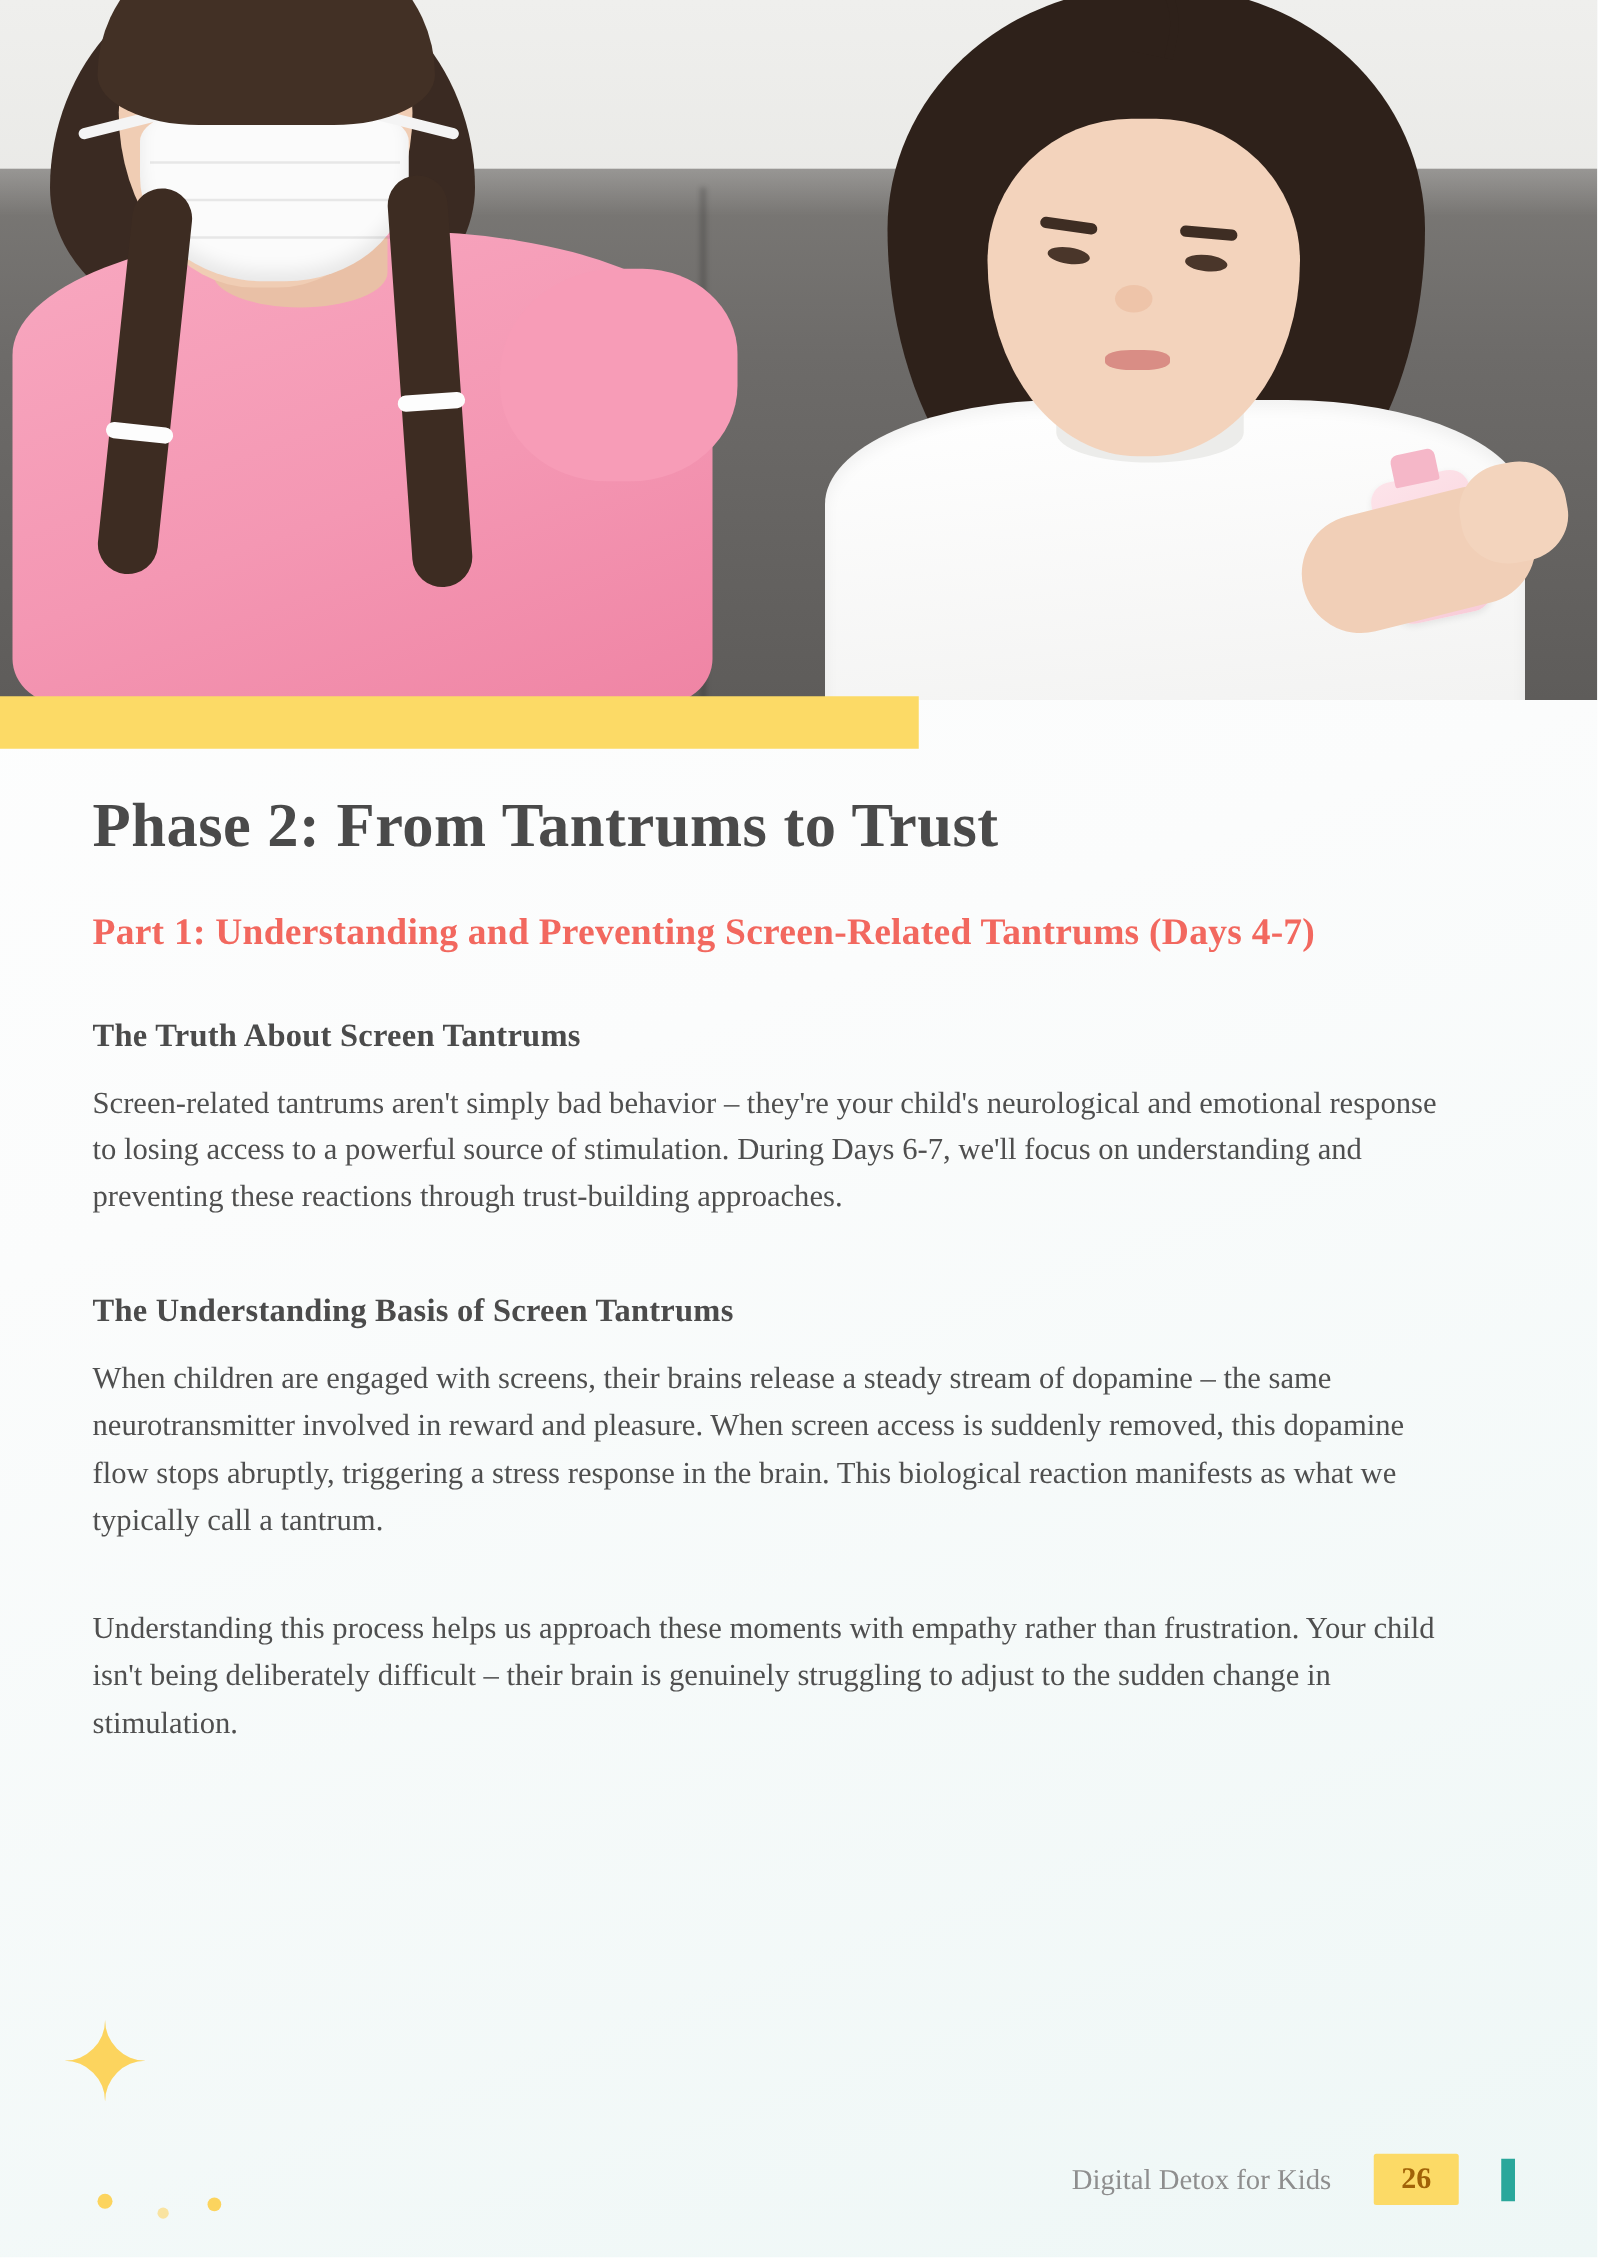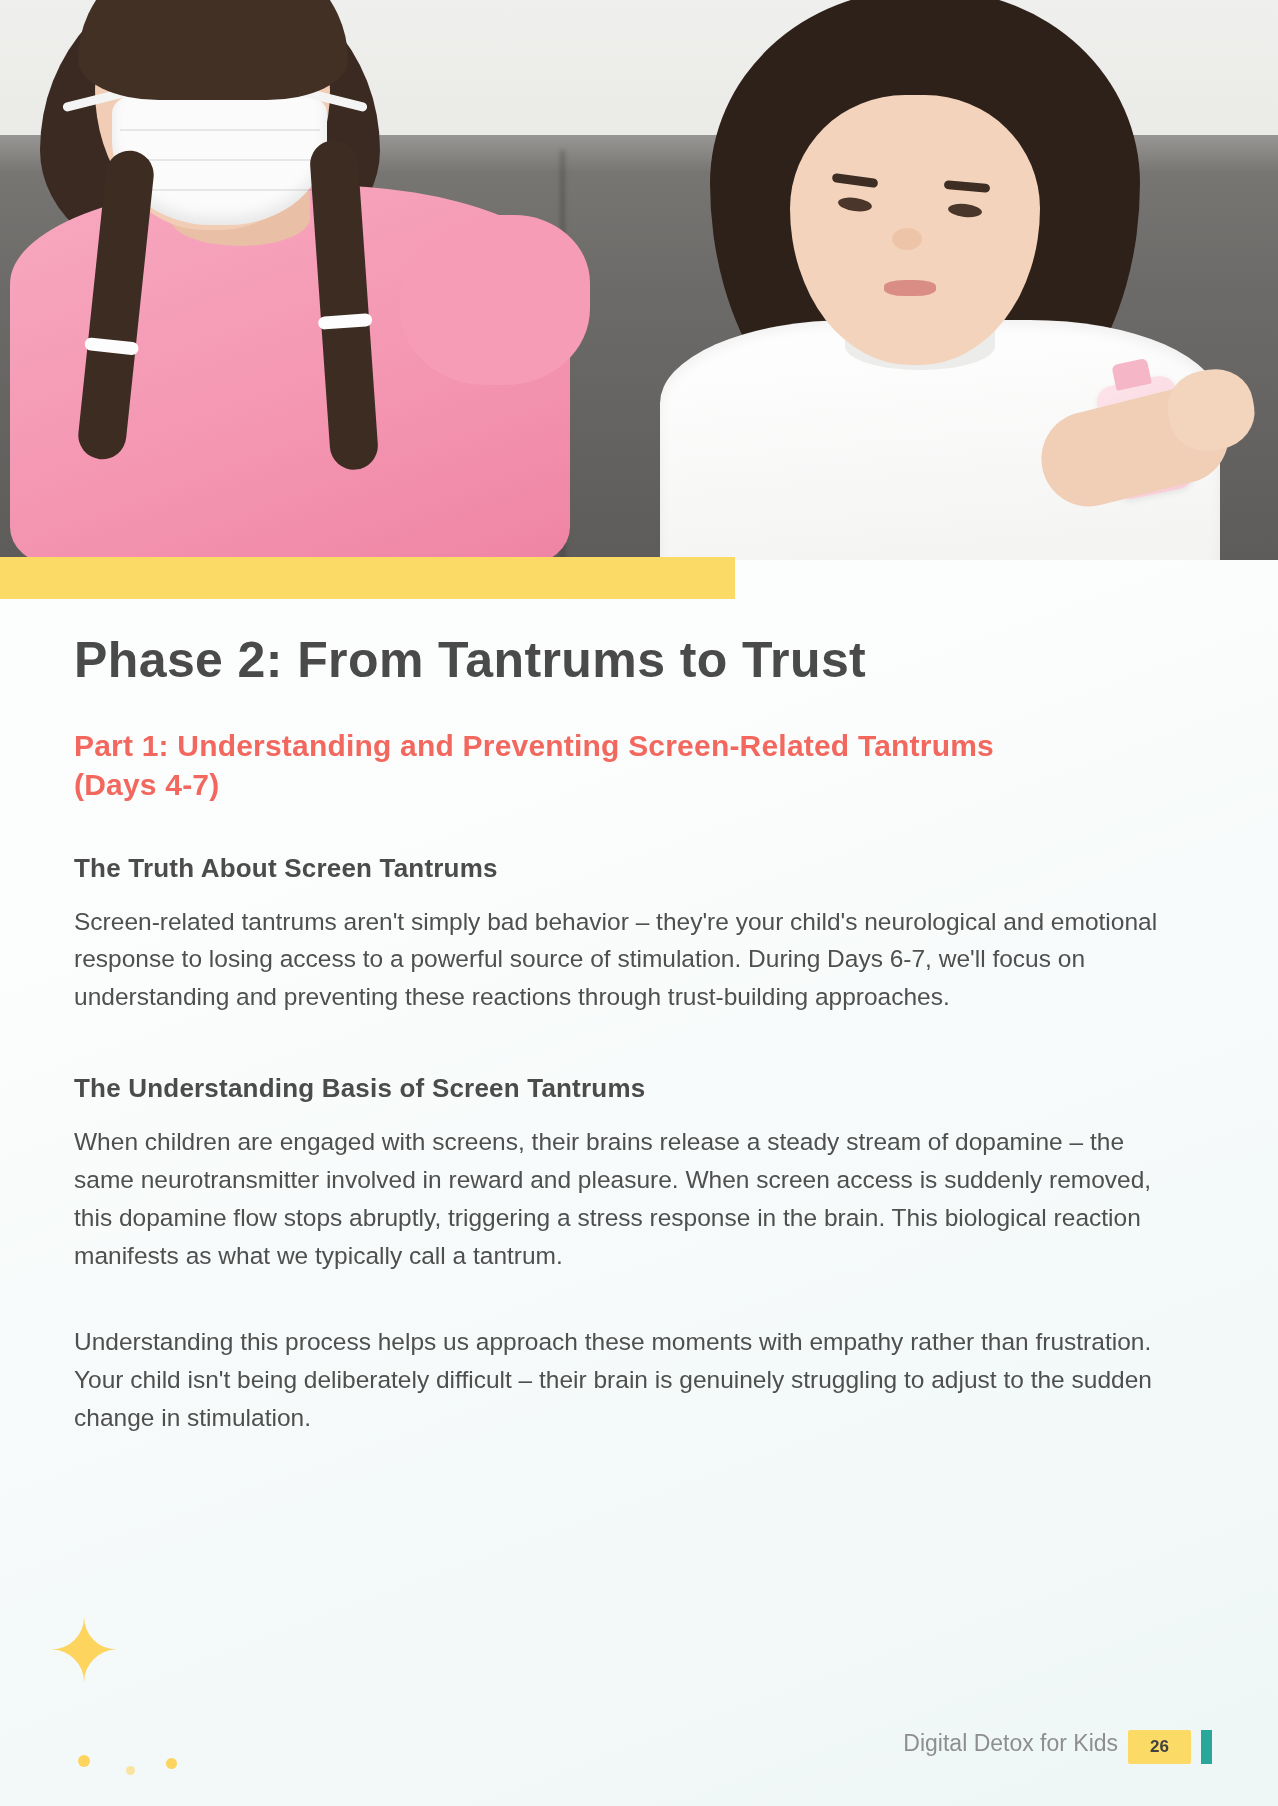--- a/index.html
+++ b/index.html
@@ -5,21 +5,21 @@
   html, body {
     margin: 0;
     padding: 0;
     background: #ffffff;
   }
   .page {
     position: relative;
     width: 1278px;
     height: 1806px;
     overflow: hidden;
-    font-family: Liberation Sans, sans-serif;
+    font-family: Liberation Serif, serif;
     background: linear-gradient(160deg, #ffffff 0%, #fbfcfc 45%, #eef7f6 100%);
   }
 
   
   .hero {
     position: absolute;
     left: 0;
     top: 0;
     width: 1278px;
     height: 560px;
@@ -300,31 +300,31 @@
   .dot.d1 { left: 78px; top: 1755px; width: 12px; height: 12px; }
   .dot.d2 { left: 126px; top: 1766px; width: 9px; height: 9px; background: #f9e3a0; }
   .dot.d3 { left: 166px; top: 1758px; width: 11px; height: 11px; }
 
   
   .footer {
     position: absolute;
     right: 66px;
     bottom: 42px;
     display: flex;
-    align-items: flex-start;
-    gap: 10px;
+    align-items: center;
+    gap: 34px;
   }
   .footer-label {
     font-size: 23px;
     color: #8e8e8e;
   }
   .page-num {
     background: #fcda66;
-    color: #404040;
-    font-size: 17px;
+    color: #a16207;
+    font-size: 24px;
     font-weight: 600;
     padding: 7px 22px;
     border-radius: 2px;
   }
   .footer-tick {
     width: 11px;
     height: 34px;
     background: #2aa79b;
   }
 </style>

